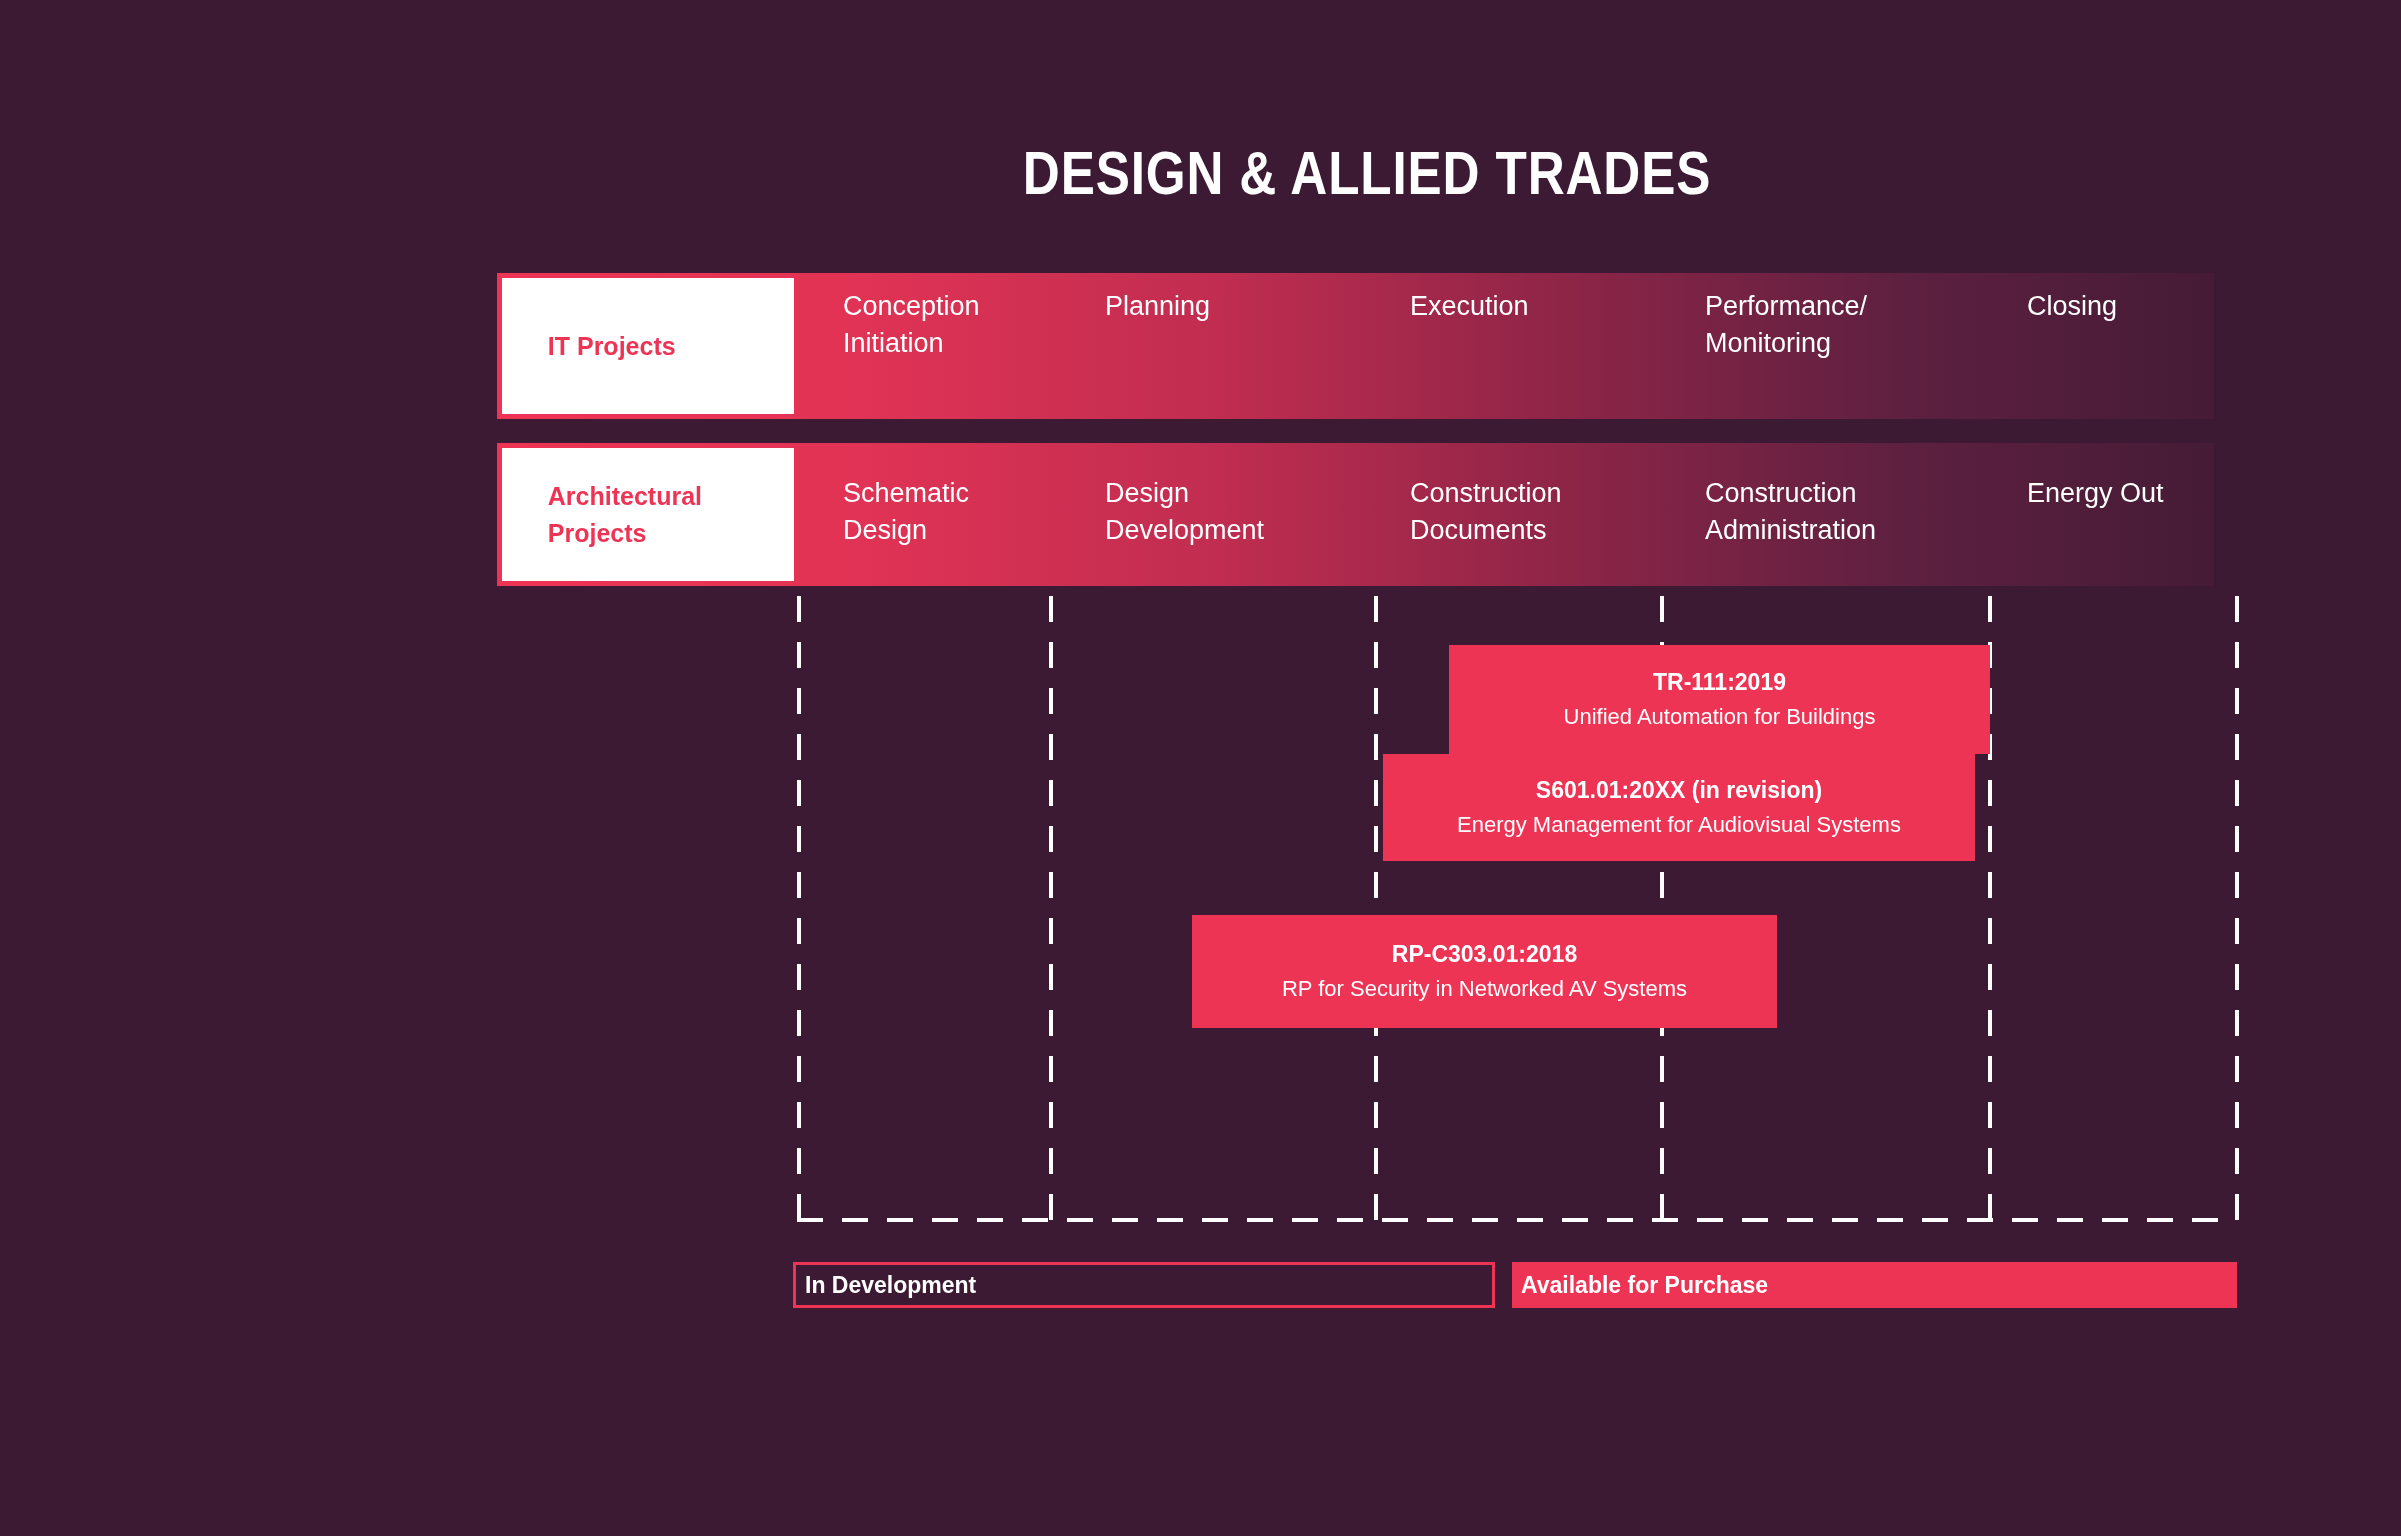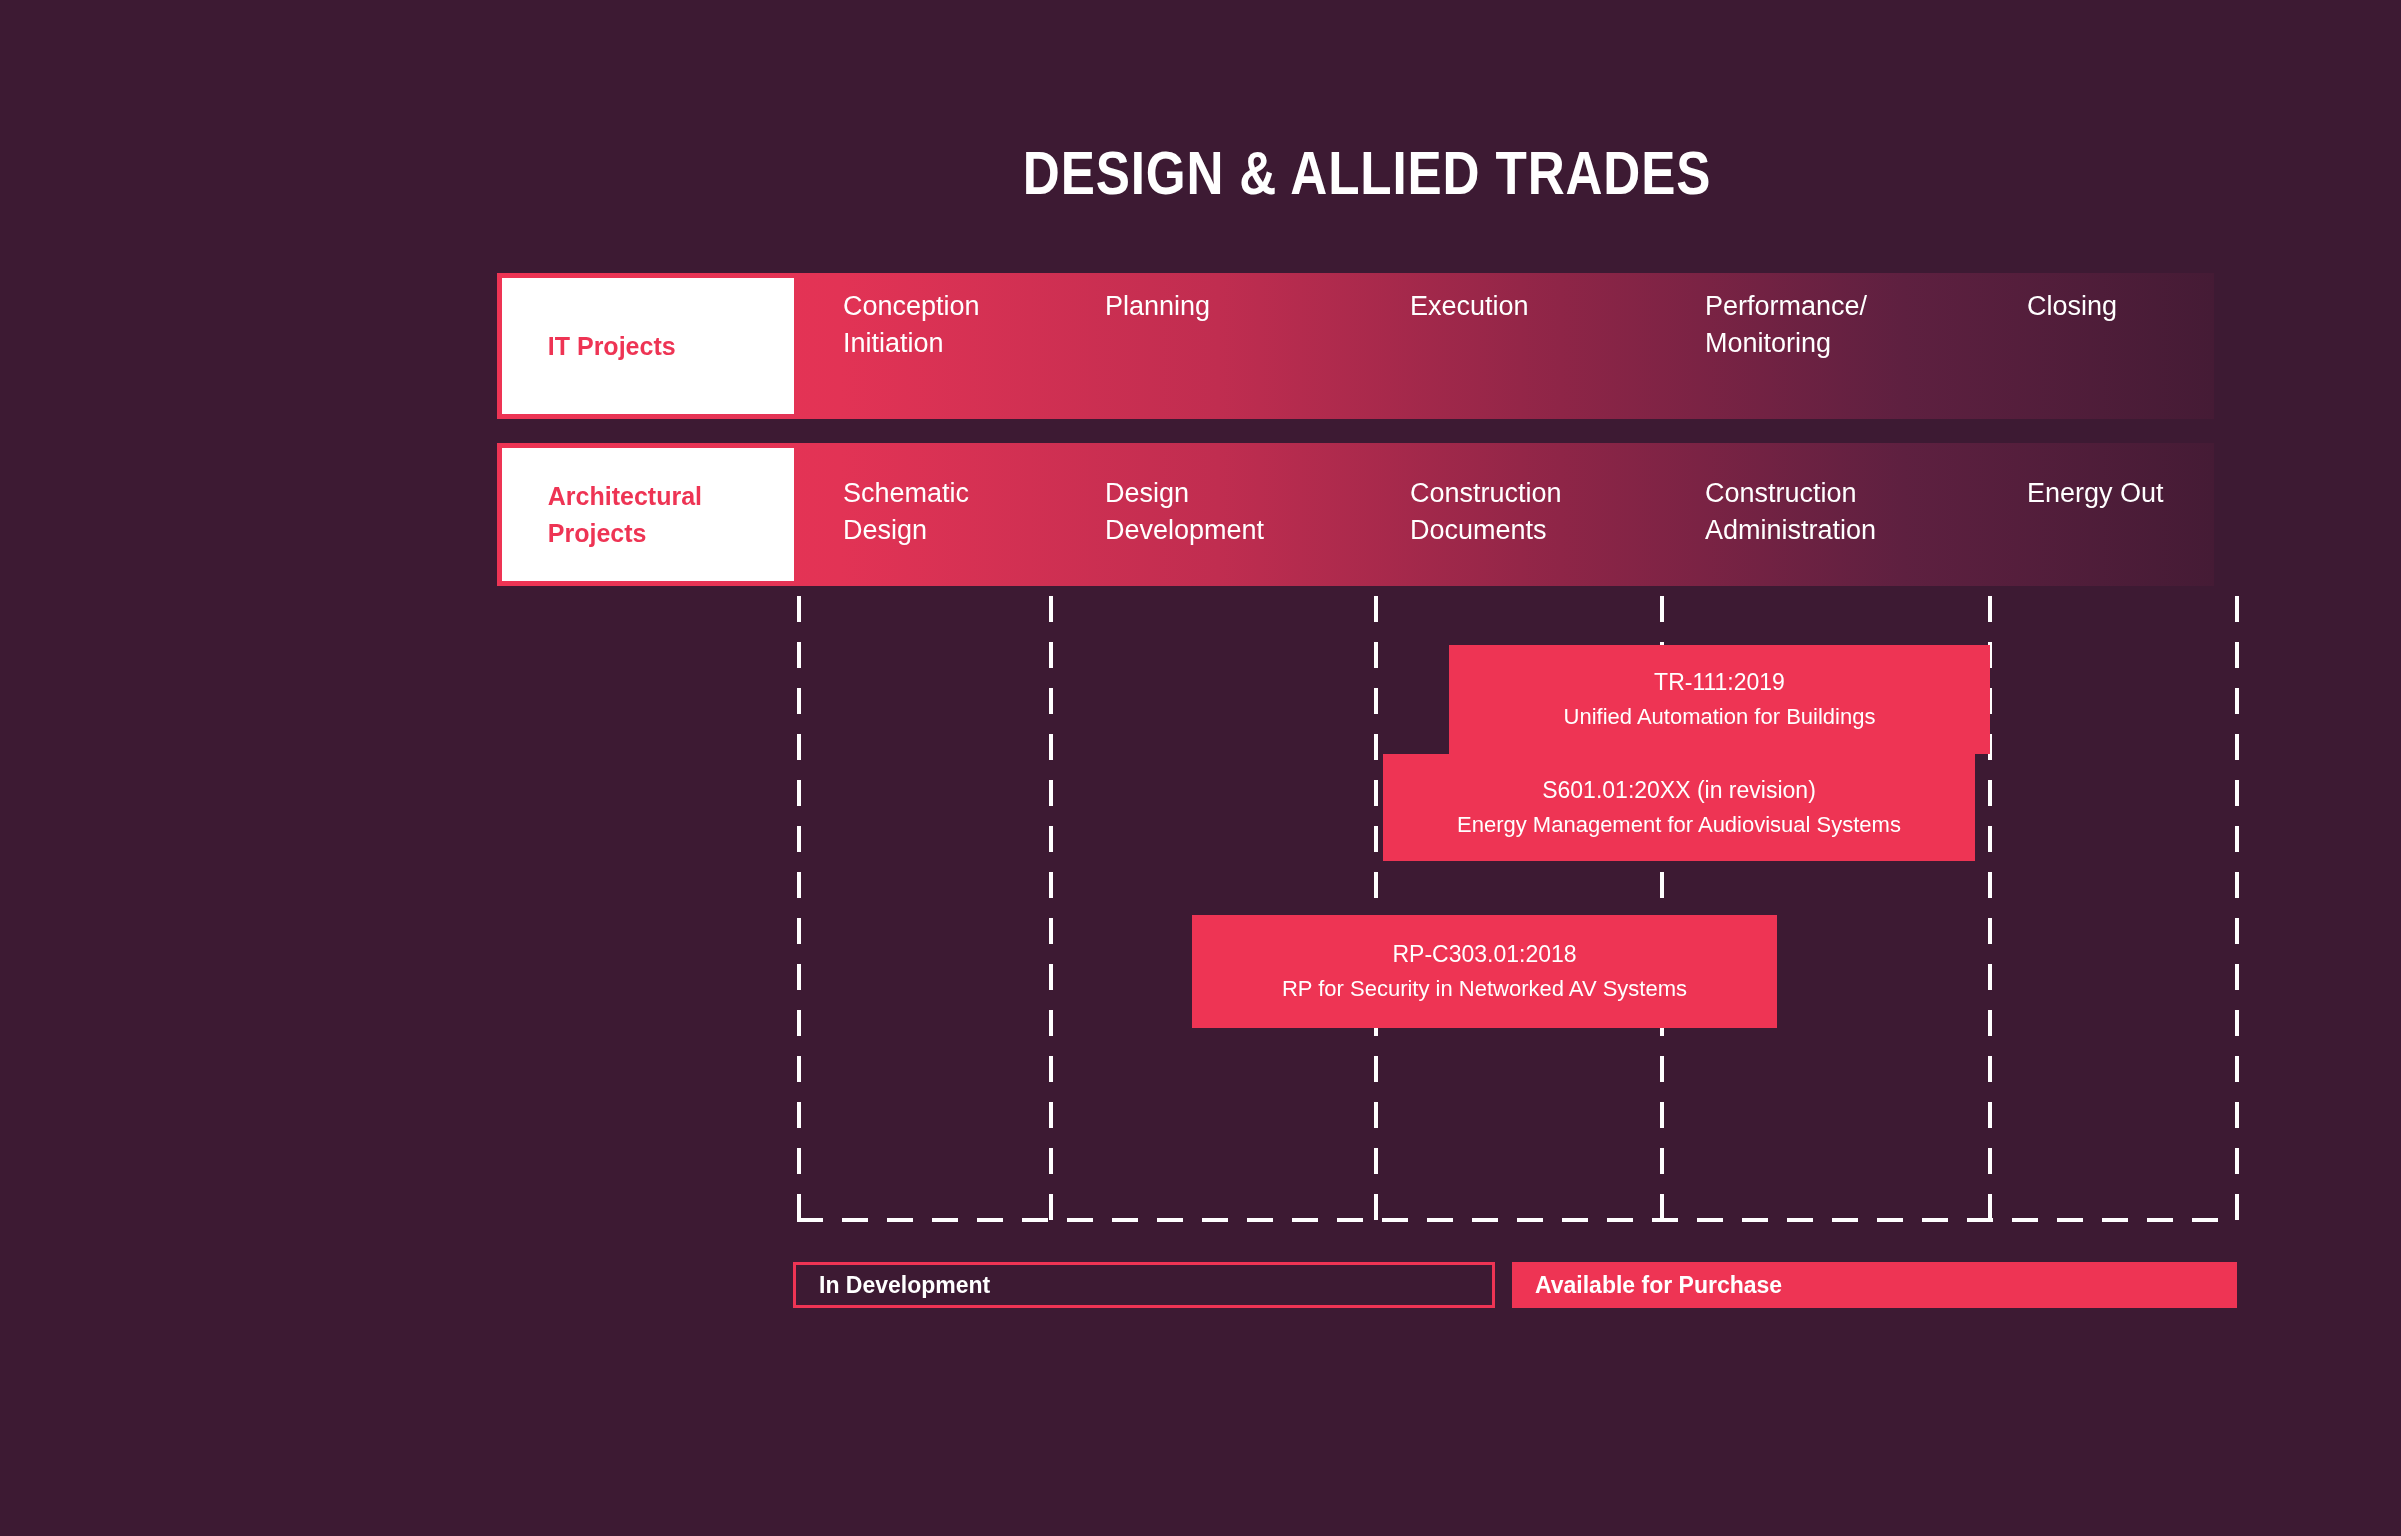--- a/index.html
+++ b/index.html
@@ -73,28 +73,28 @@
 
   
   .std{
     position:absolute;background:#EE3454;color:#FFFFFF;
     display:flex;flex-direction:column;justify-content:center;align-items:center;
     text-align:center;gap:8.6px;box-sizing:border-box;padding:0 19px;
   }
   .std1{left:1449px;top:645px;width:541px;height:109px;}
   .std2{left:1383px;top:754px;width:592px;height:107px;}
   .std3{left:1192px;top:915px;width:585px;height:113px;}
-  .std-code{font-weight:normal;font-size:23px;line-height:25px;}
+  .std-code{font-weight:bold;font-size:23px;line-height:25px;}
   .std-name{font-weight:normal;font-size:22px;line-height:25px;}
 
   
   .legend-box{
     position:absolute;top:1262px;height:46px;
     display:flex;align-items:center;
-    padding-left:23px;box-sizing:border-box;
+    padding-left:9px;box-sizing:border-box;
     color:#FFFFFF;font-weight:bold;font-size:23px;
   }
   .legend-outline{
     left:793px;width:702px;
     border:3.8px solid #EE3454;background:transparent;
   }
   .legend-filled{
     left:1512px;width:725px;
     background:#EE3454;
   }

